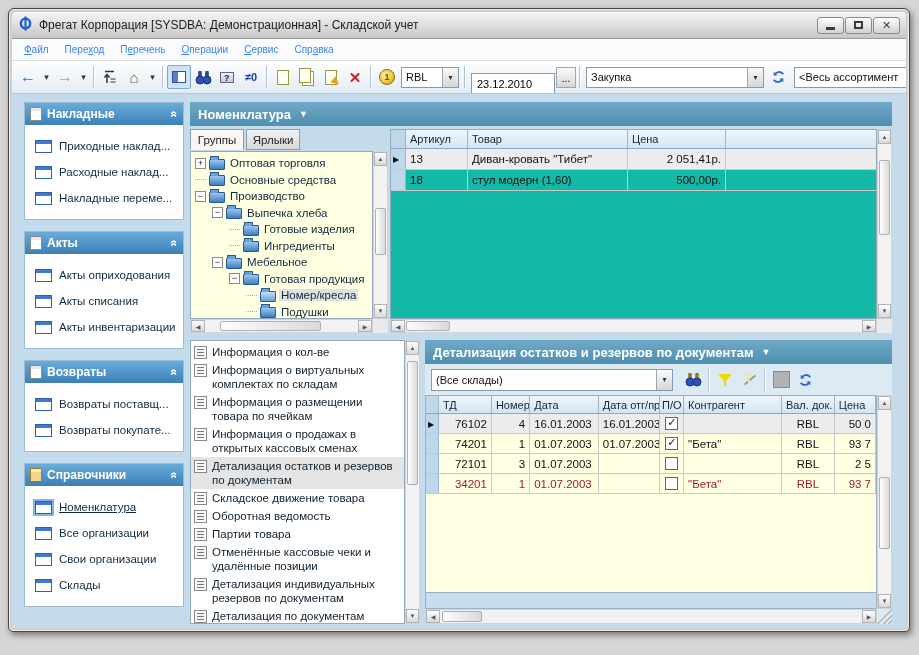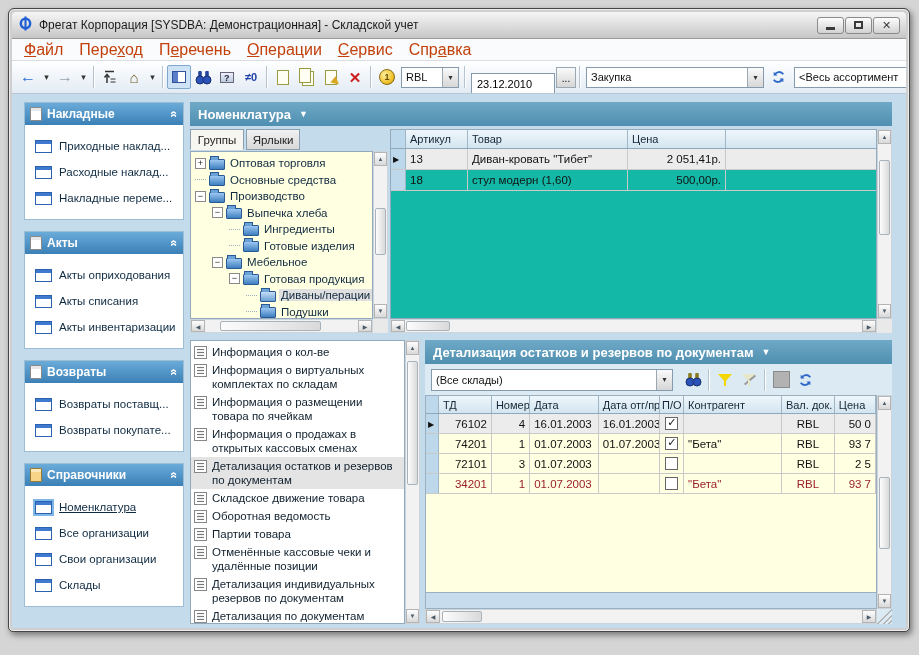--- a/index.html
+++ b/index.html
@@ -16,21 +16,21 @@
   .title{font-size:12px;color:#1c1c1c;flex:1;white-space:nowrap;overflow:hidden;}
   .winbtns{display:flex;gap:1px;}
   .wbtn{width:27px;height:17px;background:linear-gradient(#fdfdfd,#d2d2d2);
     border:1px solid #8a8a8a;border-radius:3px;display:flex;align-items:center;justify-content:center;}
   .g-min{width:9px;height:3px;background:#3a3a3a;margin-top:7px;}
   .g-max{width:9px;height:8px;border:2px solid #3a3a3a;}
   .g-x{font-size:11px;font-weight:bold;color:#3a3a3a;line-height:1;}
   
   .menubar{position:absolute;left:3px;right:3px;top:30px;height:22px;background:#fafbfc;
     border-bottom:1px solid #dadee2;display:flex;align-items:center;padding:0 4px;}
-  .menu-item{padding:2px 8px;font-size:16px;color:#c2410c;}
+  .menu-item{padding:2px 8px;font-size:10px;color:#3b82f6;}
   .mkey{text-decoration:underline;}
   
   .toolbar{position:absolute;left:3px;right:3px;top:52px;height:33px;
     background:linear-gradient(#ffffff,#e2ebf4);border-bottom:1px solid #b9c6d4;
     display:flex;align-items:center;padding:0 4px;overflow:hidden;white-space:nowrap;}
   .tb{flex:none;width:24px;height:24px;background:transparent;border:1px solid transparent;padding:0;
     display:inline-flex;align-items:center;justify-content:center;}
   .tb.narrow{width:13px;}
   .tb.pressed{background:#cfe3f6;border-color:#7fa8d0;border-radius:2px;}
   .tsep{flex:none;width:0;height:22px;border-left:1px solid #b5c2cf;border-right:1px solid #ffffff;margin:0 3px;}
@@ -417,41 +417,41 @@
               <span class="tlabel">Производство</span>
             </div>
             <div class="tnode" style="padding-left: 21px;">
               <span class="texp">−</span>
               <span class="folder"></span>
               <span class="tlabel">Выпечка хлеба</span>
             </div>
             <div class="tnode" style="padding-left: 38px;">
               <span class="tstub"></span>
               <span class="folder"></span>
-              <span class="tlabel">Ингредиенты</span>
+              <span class="tlabel">Готовые изделия</span>
             </div>
             <div class="tnode" style="padding-left: 38px;">
               <span class="tstub"></span>
               <span class="folder"></span>
-              <span class="tlabel">Готовые изделия</span>
+              <span class="tlabel">Ингредиенты</span>
             </div>
             <div class="tnode" style="padding-left: 21px;">
               <span class="texp">−</span>
               <span class="folder"></span>
               <span class="tlabel">Мебельное</span>
             </div>
             <div class="tnode" style="padding-left: 38px;">
               <span class="texp">−</span>
               <span class="folder"></span>
               <span class="tlabel">Готовая продукция</span>
             </div>
             <div class="tnode tsel" style="padding-left: 55px;">
               <span class="tstub"></span>
               <span class="folder open"></span>
-              <span class="tlabel hl">Диваны/перации</span>
+              <span class="tlabel hl">Номер/кресла</span>
             </div>
             <div class="tnode" style="padding-left: 55px;">
               <span class="tstub"></span>
               <span class="folder"></span>
               <span class="tlabel">Подушки</span>
             </div>
           </div>
       <div class="sb-v" style="right:0;top:0;bottom:14px;">
         <span class="sb-ar ar-u"></span>
         <span class="sb-th" style="top:34%;height:28%;"></span>

